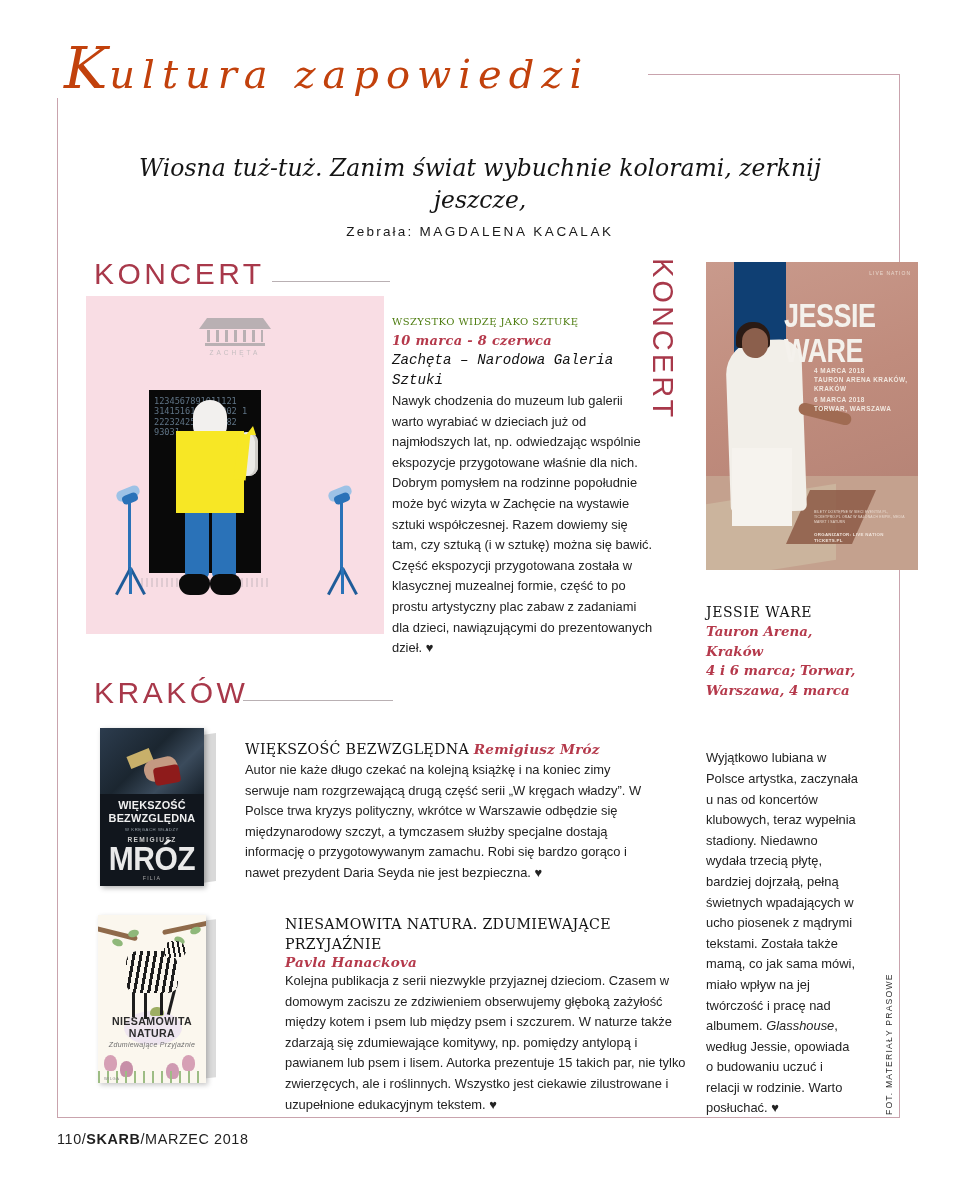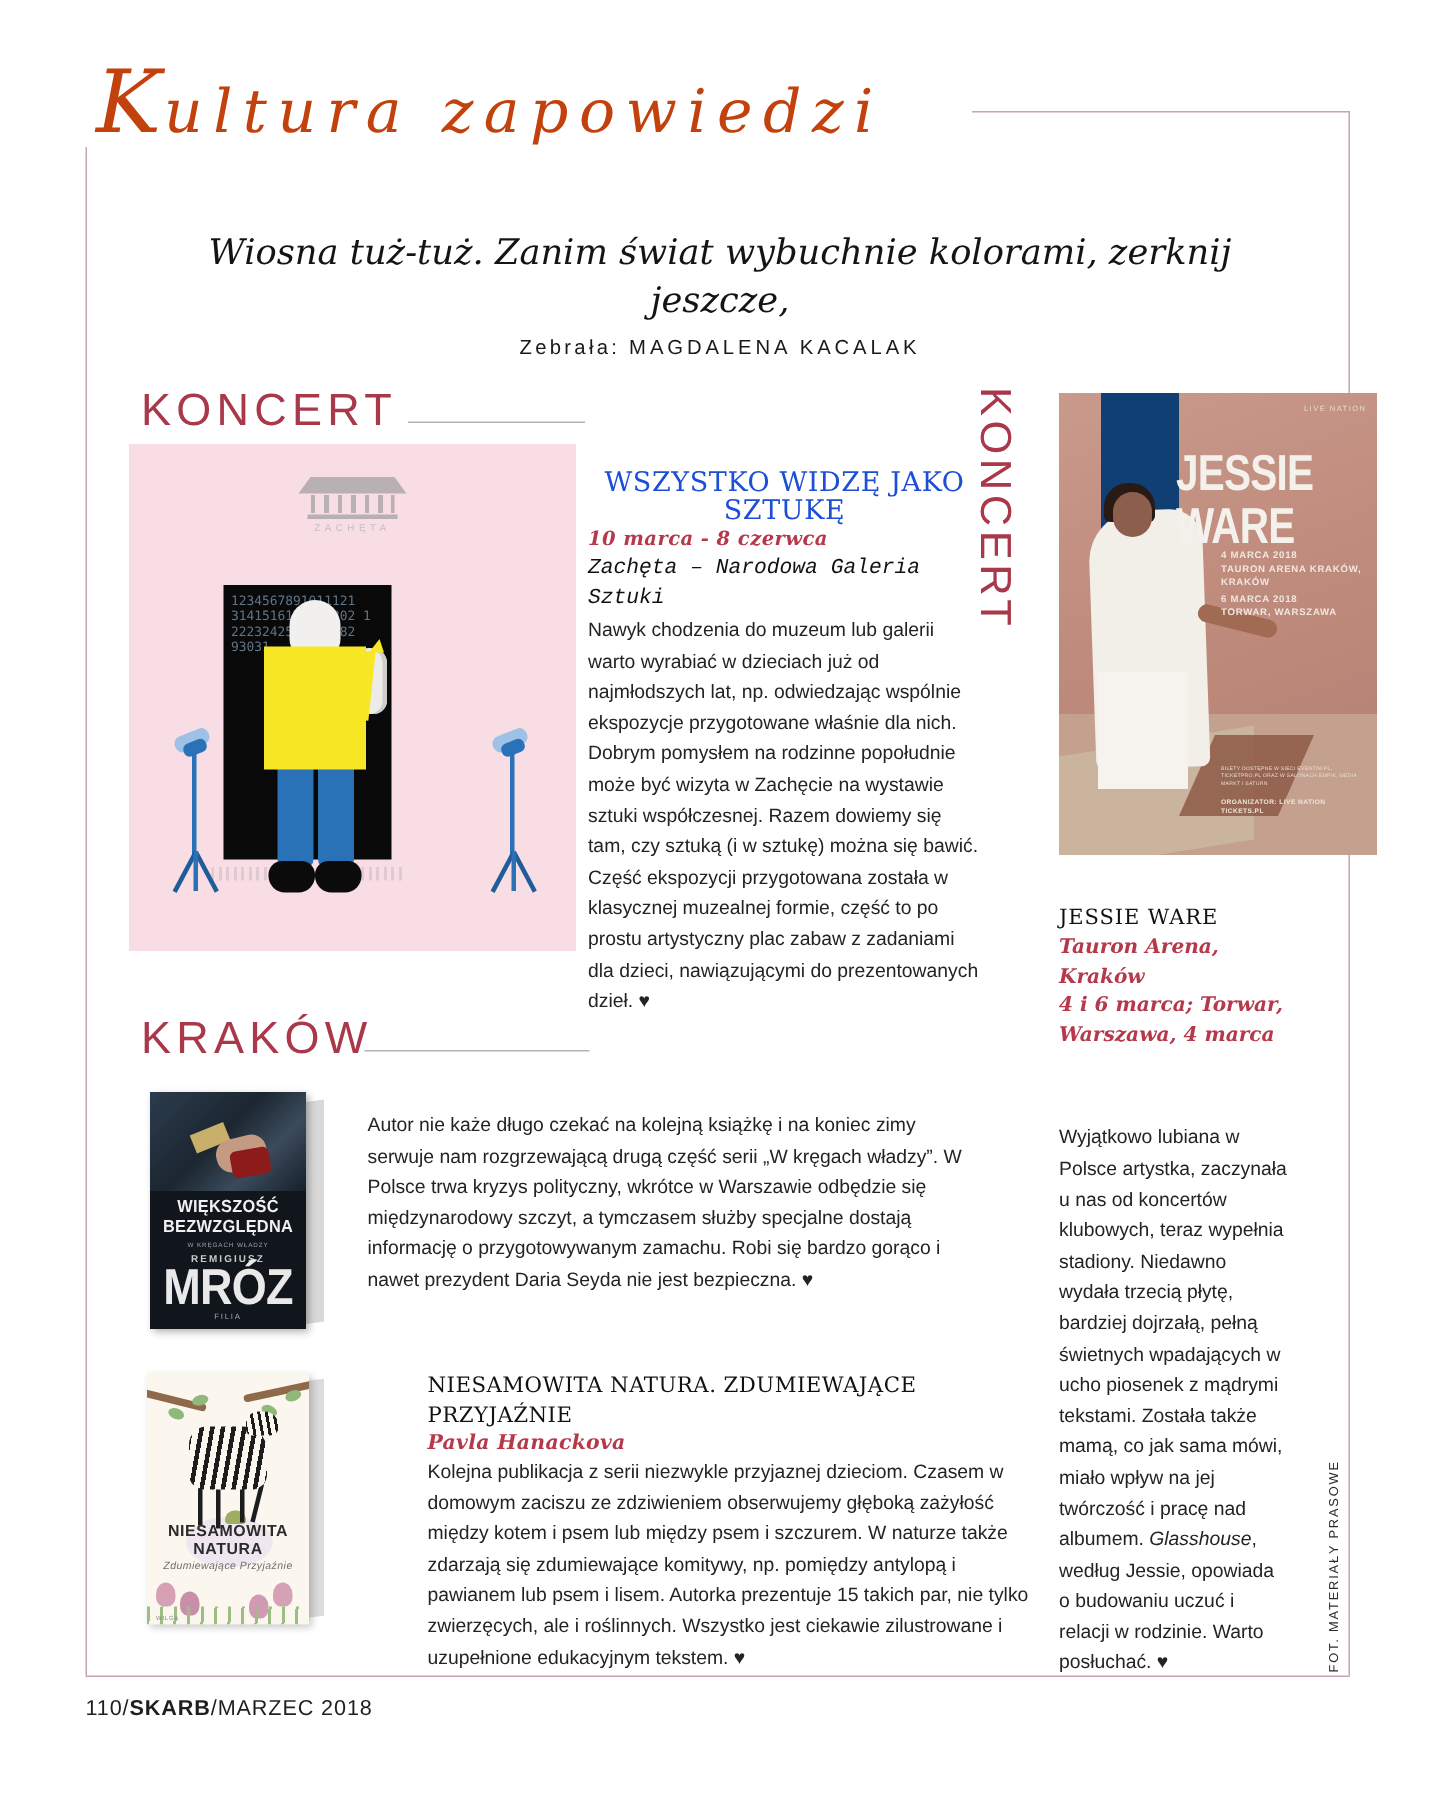--- a/index.html
+++ b/index.html
@@ -111,21 +111,21 @@
   .z-mic .cap{position:absolute;left:14px;top:6px;width:24px;height:11px;background:#9dc2e6;border-radius:5px;transform:rotate(-22deg);}
   .z-mic .cap2{position:absolute;left:20px;top:12px;width:16px;height:9px;background:#2a72b8;border-radius:4px;transform:rotate(-22deg);}
   .z-mic .lg1{position:absolute;left:27px;top:86px;width:2.6px;height:30px;background:#1f5c99;transform:rotate(28deg);transform-origin:top center;}
   .z-mic .lg2{position:absolute;left:27px;top:86px;width:2.6px;height:30px;background:#1f5c99;transform:rotate(-28deg);transform-origin:top center;}
   .z-mic .lg3{position:absolute;left:27px;top:86px;width:2.6px;height:26px;background:#2a72b8;}
 
   
   #exh-text{position:absolute;left:392px;top:312px;width:262px;}
   .art-title{
     font-family:"DejaVu Serif", serif;
-    font-size:18px;letter-spacing:.4px;color:#1d4ed8;line-height:19px;text-align:center;
+    font-size:10px;letter-spacing:.4px;color:#4d7c0f;line-height:19px;
   }
   .art-date{
     font-family:"DejaVu Serif", serif;font-style:italic;font-weight:700;
     font-size:13px;color:#b5394b;line-height:19px;letter-spacing:.3px;
   }
   .art-place{
     font-family:Liberation Mono, monospace;font-style:italic;
     font-size:14.2px;color:#111;line-height:20px;
   }
   .art-body{
@@ -356,20 +356,21 @@
     <div id="b1-t1">WIĘKSZOŚĆ</div>
     <div id="b1-t2">BEZWZGLĘDNA</div>
     <div id="b1-series">W KRĘGACH WŁADZY</div>
     <div id="b1-author">REMIGIUSZ</div>
     <div id="b1-name">MRÓZ</div>
     <div id="b1-pub">FILIA</div>
   </div>
 </div>
 
 <div id="bk1-text">
+  <div class="bk-title"><span>WIĘKSZOŚĆ BEZWZGLĘDNA </span><span class="bk-author">Remigiusz Mróz</span></div>
   <div class="bk-body">Autor nie każe długo czekać na kolejną książkę i na koniec zimy serwuje nam rozgrzewającą drugą część serii „W kręgach władzy”. W Polsce trwa kryzys polityczny, wkrótce w Warszawie odbędzie się międzynarodowy szczyt, a tymczasem służby specjalne dostają informację o przygotowywanym zamachu. Robi się bardzo gorąco i nawet prezydent Daria Seyda nie jest bezpieczna. ♥</div>
 </div>
 
 <div id="book2">
   <div id="b2-spine"></div>
   <div id="b2-cover">
     <div class="b2-branch" id="b2-br1"></div>
     <div class="b2-branch" id="b2-br2"></div>
     <div class="b2-leaf" id="b2-lf1"></div>
     <div class="b2-leaf" id="b2-lf2"></div>

